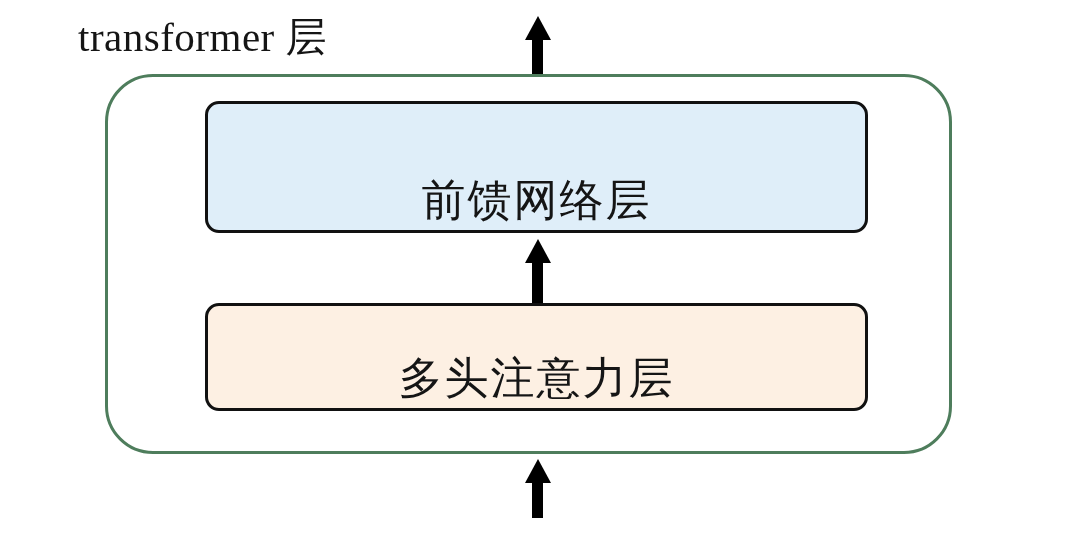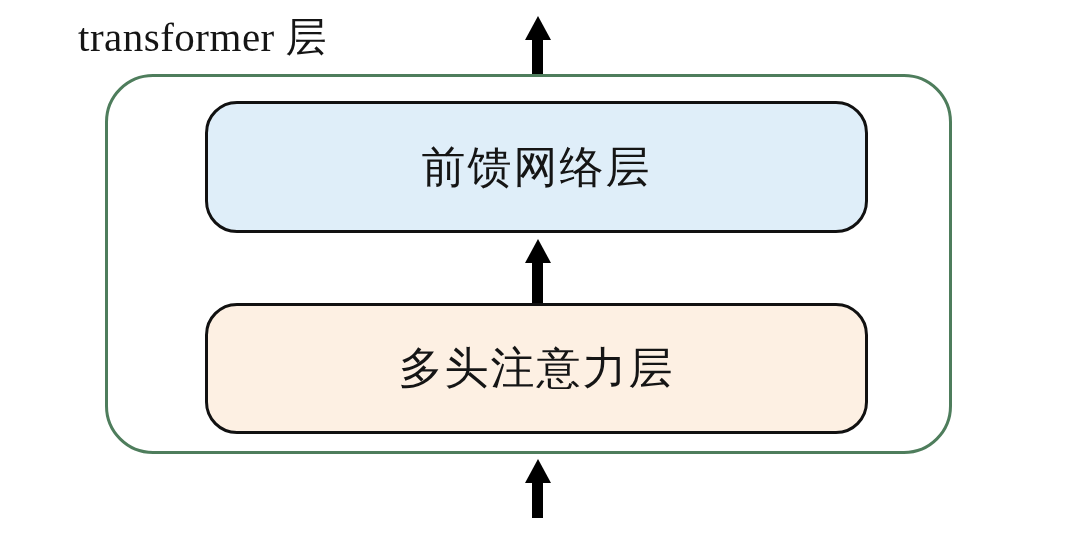--- a/index.html
+++ b/index.html
@@ -34,36 +34,36 @@
     border-radius: 48px;
     background: transparent;
     box-sizing: border-box;
   }
   .layer-box {
     position: absolute;
     left: 205px;
     width: 663px;
     height: 132px;
     border: 3.5px solid var(--box-border, #111111);
-    border-radius: 32px;
+    border-radius: 14px;
     box-sizing: border-box;
     display: flex;
-    align-items: center;
+    align-items: flex-end;
     justify-content: center;
     font-size: 44px;
     color: #151515;
     letter-spacing: 2px;
   }
   .box-ffn {
     top: 101px;
     background: var(--ffn-fill, #dfeef9);
   }
   .box-attn {
     top: 303px;
-    height: 131px;
+    height: 108px;
     background: var(--attention-fill, #fdf0e3);
     font-family: Liberation Serif, serif;
   }
   .arrow-up {
     position: absolute;
     left: 524px;
     width: 27px;
     display: flex;
     flex-direction: column;
     align-items: center;

